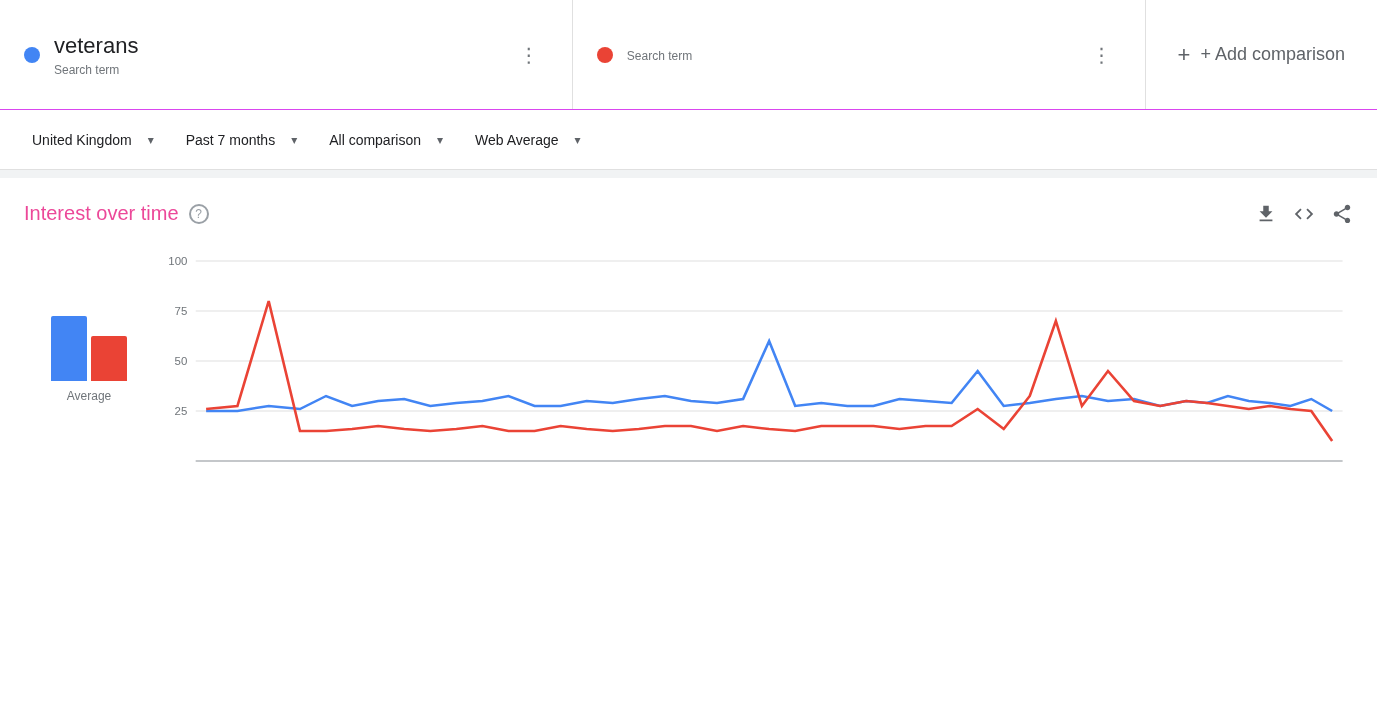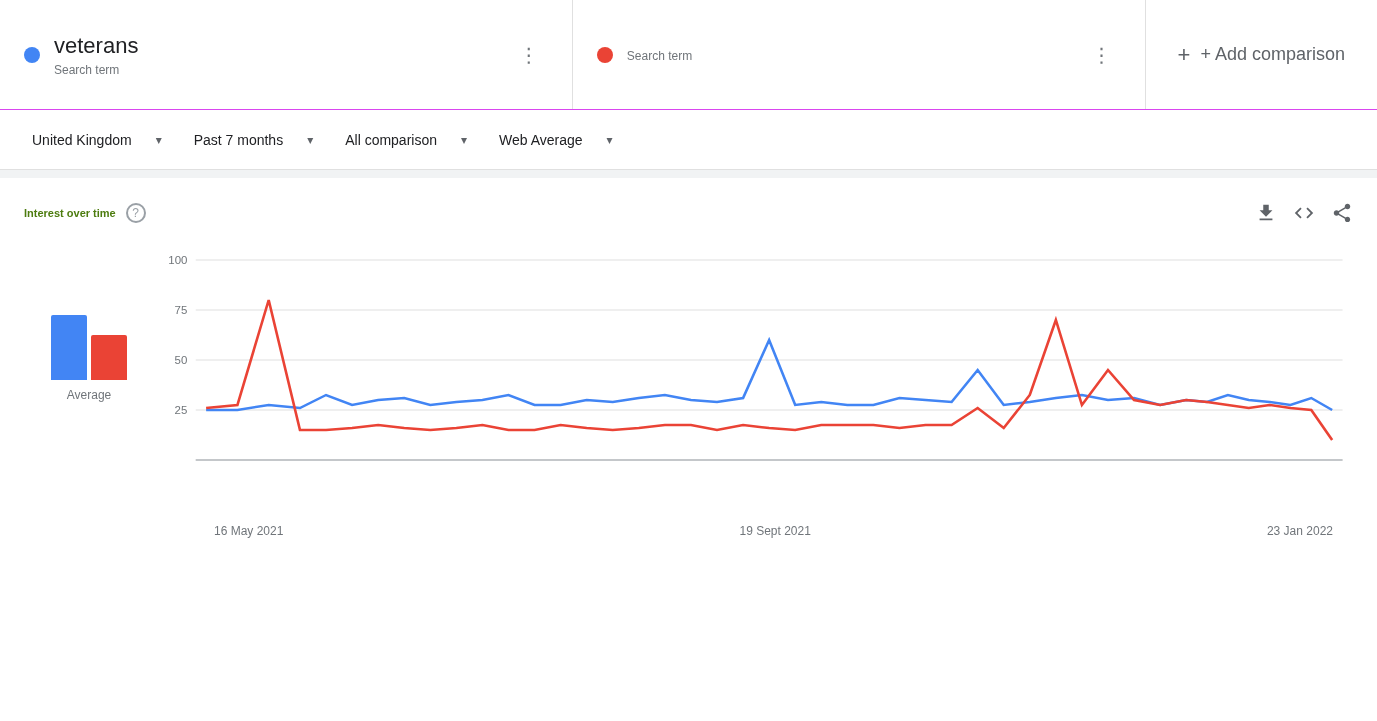--- a/index.html
+++ b/index.html
@@ -70,21 +70,21 @@
       display: flex;
       align-items: center;
       padding: 0 20px;
       height: 60px;
       border-bottom: 1px solid #e0e0e0;
       gap: 8px;
     }
     .filter-btn {
       display: flex;
       align-items: center;
-      gap: 24px;
+      gap: 16px;
       padding: 8px 12px;
       border: none;
       background: transparent;
       font-size: 14px;
       color: #202124;
       cursor: pointer;
       border-radius: 4px;
     }
     .filter-btn .chevron {
       color: #5f6368;
@@ -103,23 +103,23 @@
       align-items: center;
       justify-content: space-between;
       padding: 24px 24px 16px 24px;
     }
     .section-title-group {
       display: flex;
       align-items: center;
       gap: 10px;
     }
     .section-title {
-      font-size: 11px;
-      font-weight: 700;
-      color: #4d7c0f;
+      font-size: 20px;
+      font-weight: 400;
+      color: #ec4899;
     }
     .help-icon {
       width: 20px;
       height: 20px;
       border-radius: 50%;
       border: 2px solid #9aa0a6;
       display: flex;
       align-items: center;
       justify-content: center;
       font-size: 12px;
@@ -372,19 +372,14 @@
           1050,168
           1070,165
           1090,168
           1110,170
           1130,200
         "></polyline>
 
       <line x1="40" y1="220" x2="1140" y2="220" stroke="#9aa0a6" stroke-width="1"></line>
     </svg>
 
-    <div class="x-axis-labels">
-      <div class="x-label" style="margin-left:60px;">16 May 2021</div>
-      <div class="x-label">19 Sept 2021</div>
-      <div class="x-label" style="margin-right:20px;">23 Jan 2022</div>
-    </div>
   </div>
 </div>
 
 </body></html>

